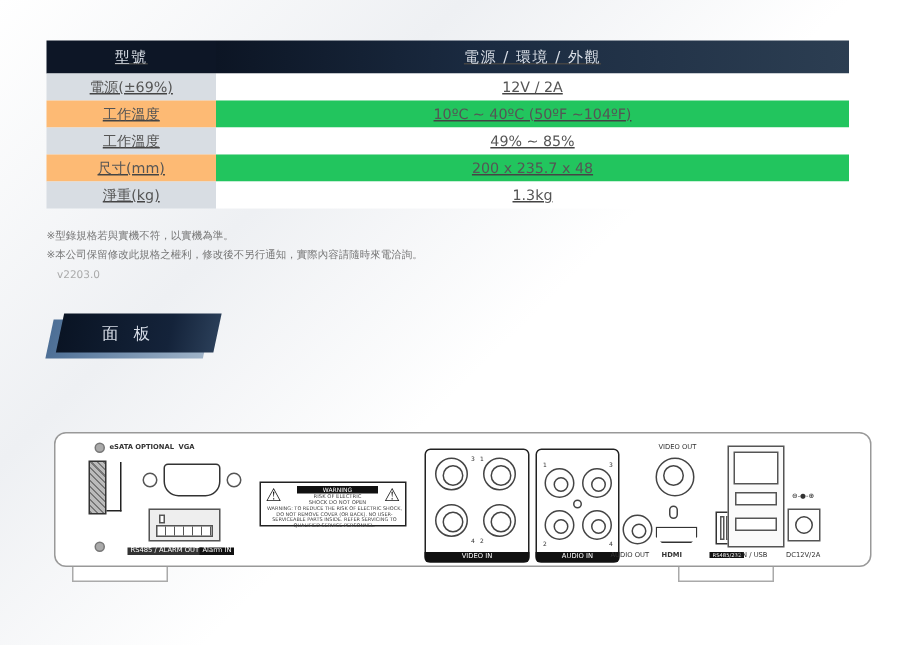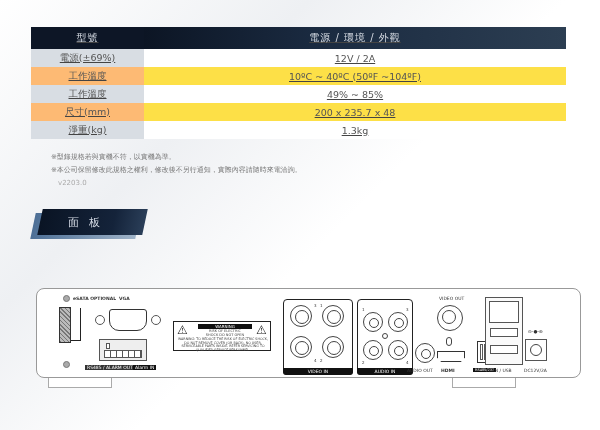--- a/index.html
+++ b/index.html
@@ -16,24 +16,24 @@
   }
   .spec-table th {
     height: 22px; color: #d9dee6; font-weight: normal; letter-spacing: 1px;
     background: linear-gradient(90deg, #0c1524 0%, #1a2a40 40%, #2c3e52 100%);
     font-size: 10px;
   }
   .spec-table th.col-label { width: 113px; background: #0d1626; }
   .spec-table td { height: 18px; text-align: center; color: #555; }
   .spec-table td.label { background: #d8dde3; width: 113px; }
   .spec-table tr.odd td.value { background: #ffffff; }
-  .spec-table tr.even td.value { background: #fde047; }
+  .spec-table tr.even td.value { background: #22c55e; }
   .spec-table tr.even td.label { background: #fdba74; margin-left: 22px; }
 
-  .notes { position: absolute; left: 31px; top: 151px; font-size: 7px; color: #777; line-height: 13px; margin-left: 20px; }
+  .notes { position: absolute; left: 31px; top: 151px; font-size: 7px; color: #777; line-height: 13px; }
   .notes .ver { color: #aaa; padding-left: 7px; }
 
   .section-tag {
     position: absolute; left: 33px; top: 209px; width: 112px; height: 30px;
   }
   .section-tag .shadow {
     position: absolute; left: 0; top: 4px; width: 105px; height: 26px;
     background: linear-gradient(90deg, #4d6f96, #9fb3c8);
     transform: skewX(-12deg);
   }

